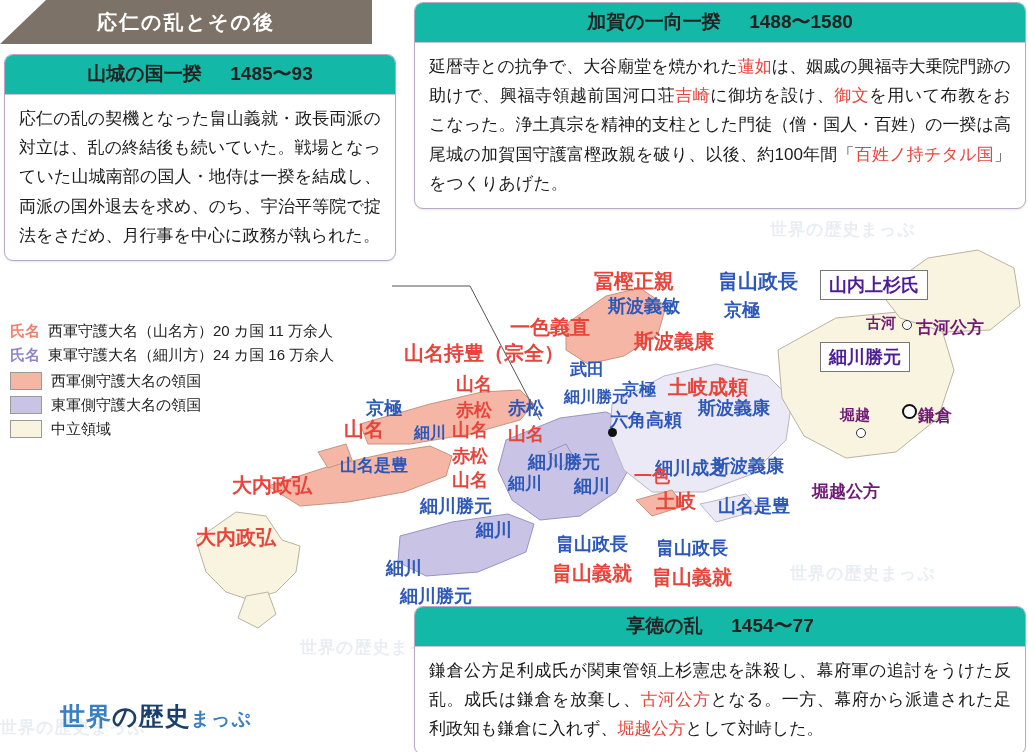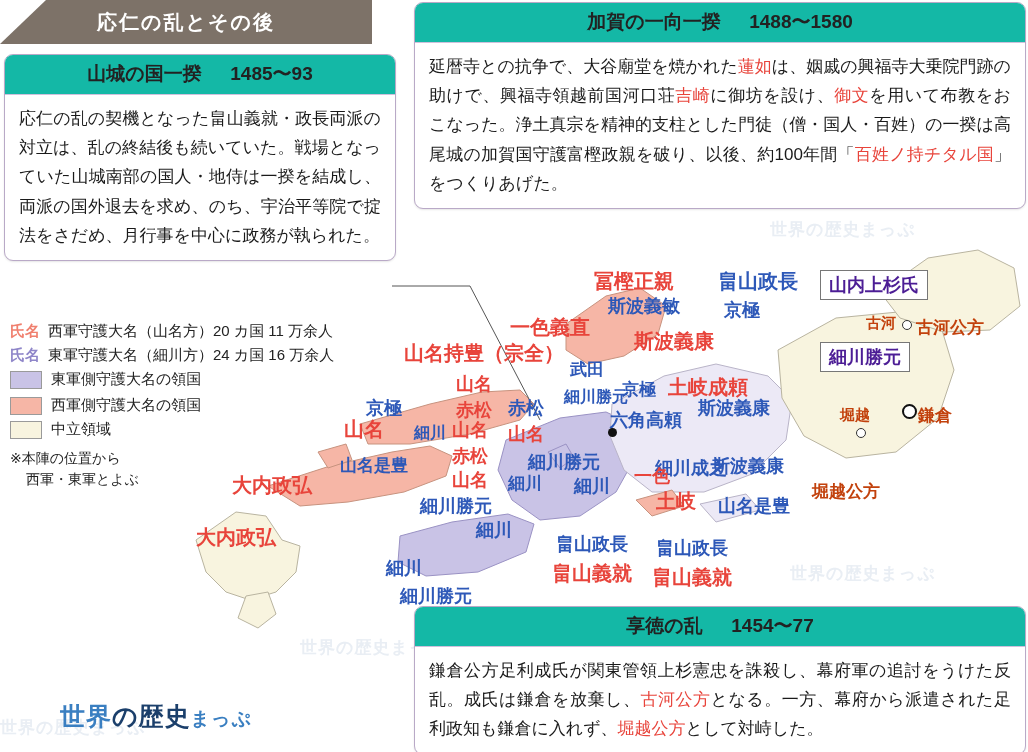--- a/index.html
+++ b/index.html
@@ -42,39 +42,39 @@
     text-align:justify;
   }
   .rb{color:#e8443b;font-weight:normal;}
 
   #panel-yamashiro{left:4px;top:54px;width:390px;}
   #panel-kaga{left:414px;top:2px;width:610px;}
   #panel-kyotoku{left:414px;top:606px;width:610px;}
 
   
   #legend{position:absolute;left:10px;top:322px;width:330px;font-size:15px;color:#222;}
-  #legend .lrow{display:flex;align-items:center;margin-bottom:5px;}
+  #legend .lrow{display:flex;margin-bottom:5px;}
   #legend .tag{font-weight:bold;margin-right:8px;font-size:15px;}
   #legend .tag.west{color:#f0806f;}
   #legend .tag.east{color:#8f86c9;}
   #legend .sw{width:30px;height:16px;border:1px solid #9a9a9a;margin-right:9px;}
   #legend .sw.west{background:#f6b6a6;}
   #legend .sw.east{background:#c9c3e6;}
   #legend .sw.neutral{background:#f8f4df;}
   #legend .note{margin-top:9px;font-size:14px;line-height:1.5;color:#222;}
   #legend .note .ind{display:block;padding-left:16px;}
 
   
   #map{position:absolute;left:0;top:0;width:1028px;height:752px;pointer-events:none;}
 
   
   .lbl{position:absolute;font-weight:bold;white-space:nowrap;line-height:1.15;}
   .west{color:#e8443b;}
   .east{color:#2d58b8;}
-  .neu{color:#c2410c;}
+  .neu{color:#701a75;}
   .s20{font-size:20px;}
   .s18{font-size:18px;}
   .s17{font-size:17px;}
   .s16{font-size:16px;}
   .s15{font-size:15px;}
 
   .boxlbl{
     position:absolute;border:1px solid #777;background:#fff;
     padding:2px 8px;font-size:18px;font-weight:bold;color:#4c1d95;white-space:nowrap;
   }
@@ -223,33 +223,29 @@
 
 <div id="legend">
   <div class="lrow">
     <span class="tag west">氏名</span>
     <span>西軍守護大名（山名方）20 カ国 11 万余人</span>
   </div>
   <div class="lrow">
     <span class="tag east">氏名</span>
     <span>東軍守護大名（細川方）24 カ国 16 万余人</span>
   </div>
-  <div class="lrow">
-    <span class="sw east"></span>
-    <span>東軍側守護大名の領国</span>
-  </div>
   <div class="lrow" style="margin-top:7px;">
     <span class="sw west"></span>
     <span>西軍側守護大名の領国</span>
   </div>
   <div class="lrow">
+    <span class="sw east"></span>
+    <span>東軍側守護大名の領国</span>
+  </div>
+  <div class="lrow">
     <span class="sw neutral"></span>
     <span>中立領域</span>
   </div>
-  <div class="note">
-    <span>※本陣の位置から</span>
-    <span class="ind">西軍・東軍とよぶ</span>
-  </div>
 </div>
 
 <div id="brand">
   <span class="b1">世界</span><span class="b2">の歴史</span><span class="b3">まっぷ</span>
 </div>
 
 </body></html>

